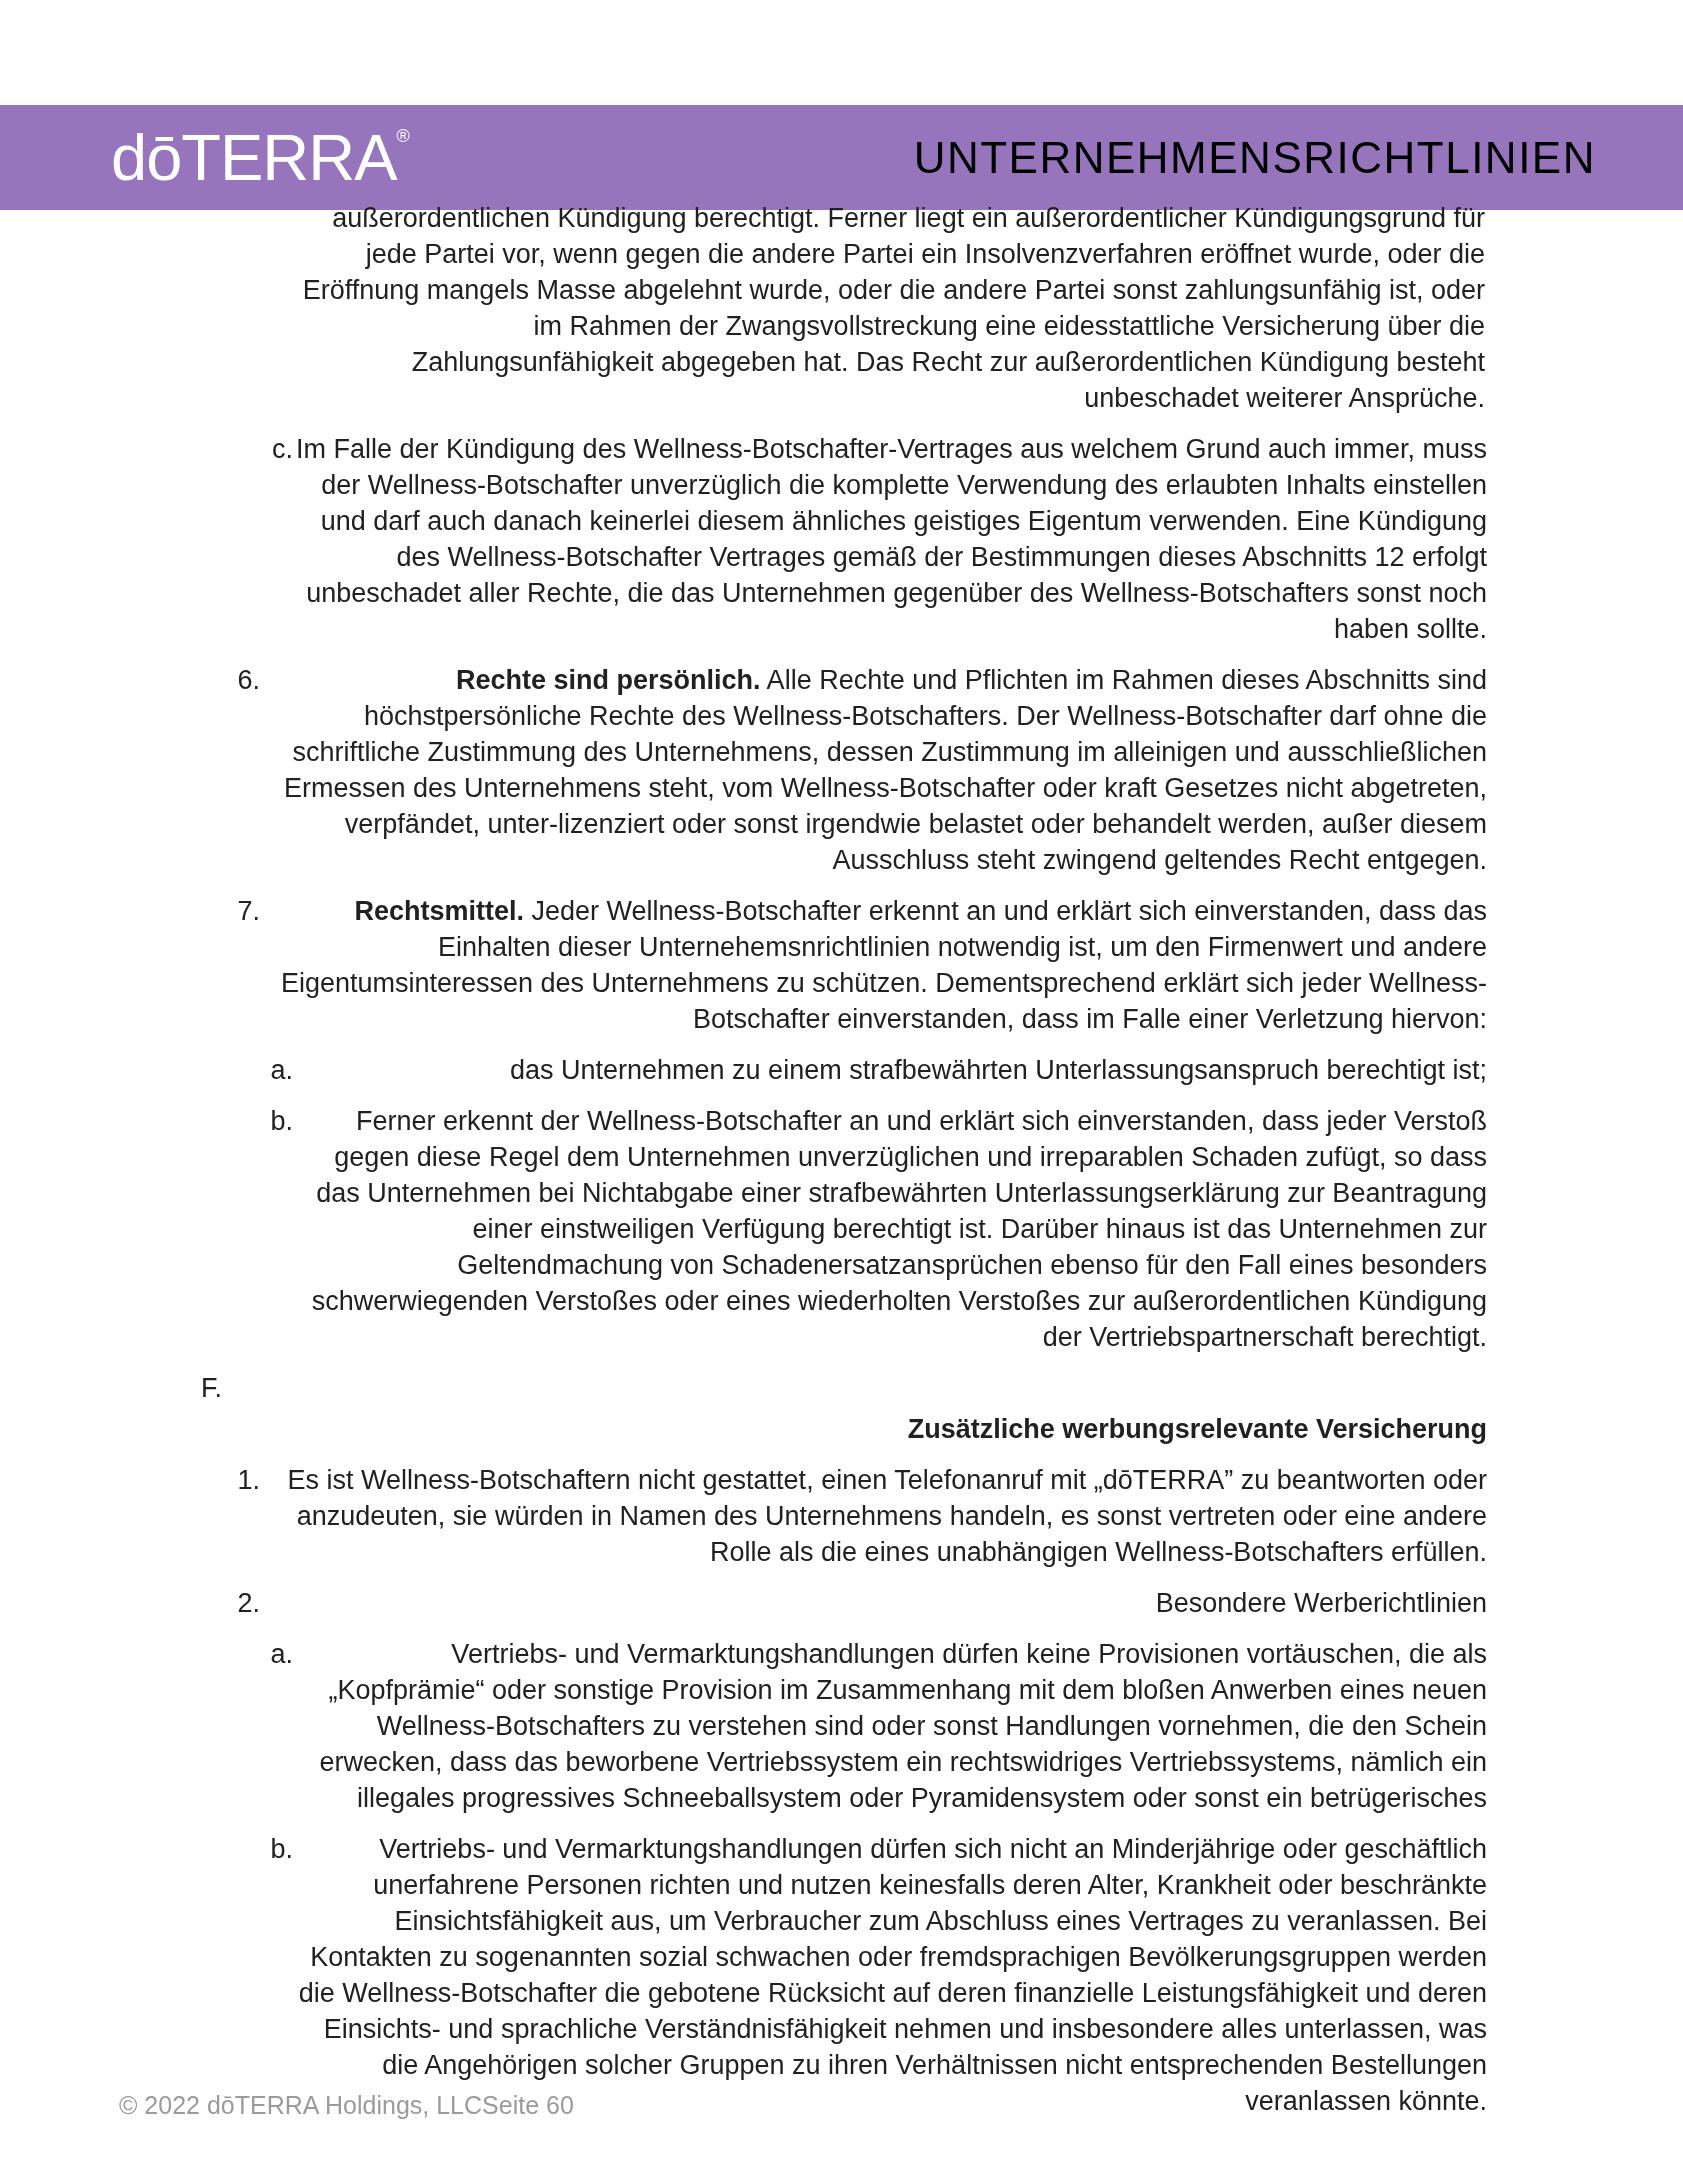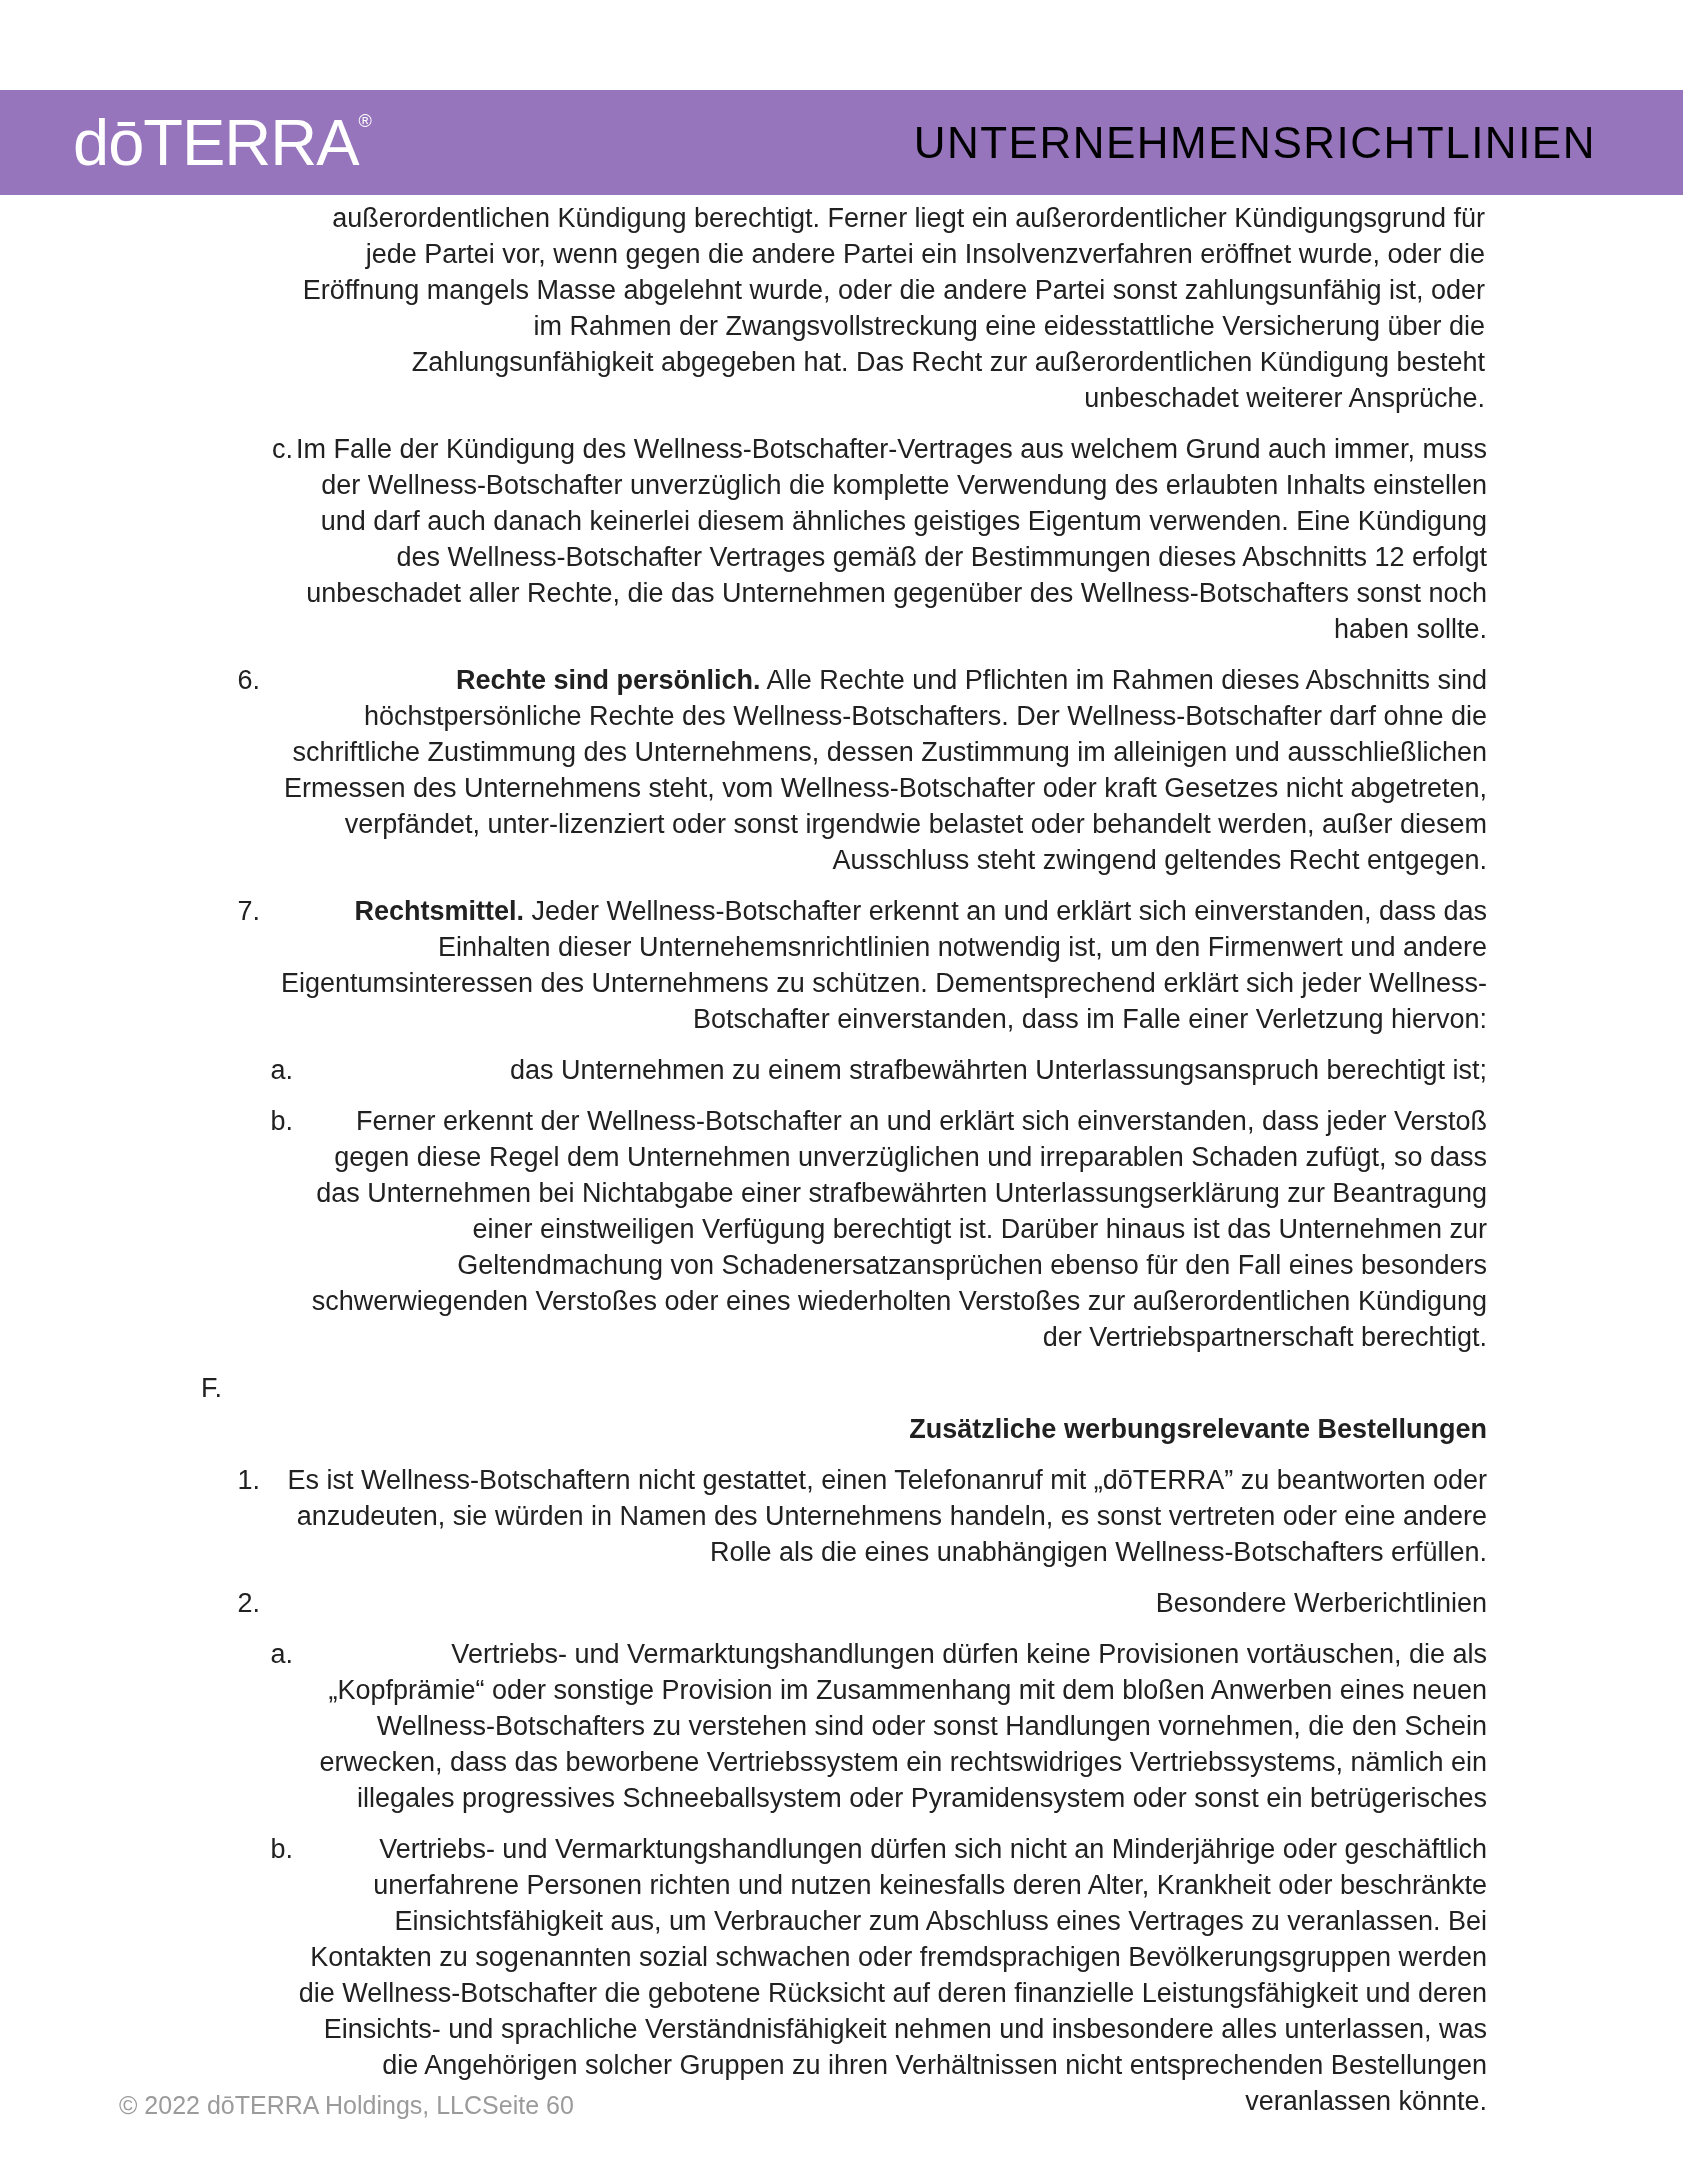--- a/index.html
+++ b/index.html
@@ -6,24 +6,24 @@
   .page{
     position:relative;
     width:1683px;height:2178px;
     background:#ffffff;
     font-family:"Liberation Sans","DejaVu Sans",sans-serif;
     color:#212121;
     overflow:hidden;
   }
   
   .topbar{
-    position:absolute;left:0;top:90px;width:1683px;height:105px;
+    position:absolute;left:0;top:105px;width:1683px;height:105px;
     background:#9675bd;
     display:flex;align-items:center;justify-content:space-between;
-    padding:0 87px 0 73px;box-sizing:border-box;
+    padding:0 87px 0 111px;box-sizing:border-box;
   }
   .logo{
     color:#ffffff;font-size:65px;line-height:1;
     letter-spacing:-1px;font-weight:400;white-space:nowrap;
   }
   .logo .reg{font-size:18px;vertical-align:38px;letter-spacing:0;}
   .doc-title{
     color:#000000;font-size:44px;line-height:1;font-weight:400;
     letter-spacing:1.5px;white-space:nowrap;
   }
@@ -80,21 +80,21 @@
       <span class="txt">das Unternehmen zu einem strafbewährten Unterlassungsanspruch berechtigt ist;</span>
     </div>
 
     <div class="block item indent-letter">
       <span class="marker">b.</span>
       <span class="txt">Ferner erkennt der Wellness-Botschafter an und erklärt sich einverstanden, dass jeder Verstoß gegen diese Regel dem Unternehmen unverzüglichen und irreparablen Schaden zufügt, so dass das Unternehmen bei Nichtabgabe einer strafbewährten Unterlassungserklärung zur Beantragung einer einstweiligen Verfügung berechtigt ist. Darüber hinaus ist das Unternehmen zur Geltendmachung von Schadenersatzansprüchen ebenso für den Fall eines besonders schwerwiegenden Verstoßes oder eines wiederholten Verstoßes zur außerordentlichen Kündigung der Vertriebspartnerschaft berechtigt.</span>
     </div>
 
     <div class="block item indent-f">
       <span class="marker">F.</span>
-      <span class="txt bold">Zusätzliche werbungsrelevante Bestellungen</span>
+      <span class="txt bold">Zusätzliche werbungsrelevante Versicherung</span>
     </div>
 
     <div class="block item indent-number">
       <span class="marker">1.</span>
       <span class="txt">Es ist Wellness-Botschaftern nicht gestattet, einen Telefonanruf mit „dōTERRA” zu beantworten oder anzudeuten, sie würden in Namen des Unternehmens handeln, es sonst vertreten oder eine andere Rolle als die eines unabhängigen Wellness-Botschafters erfüllen.</span>
     </div>
 
     <div class="block item indent-number">
       <span class="marker">2.</span>
       <span class="txt">Besondere Werberichtlinien</span>

